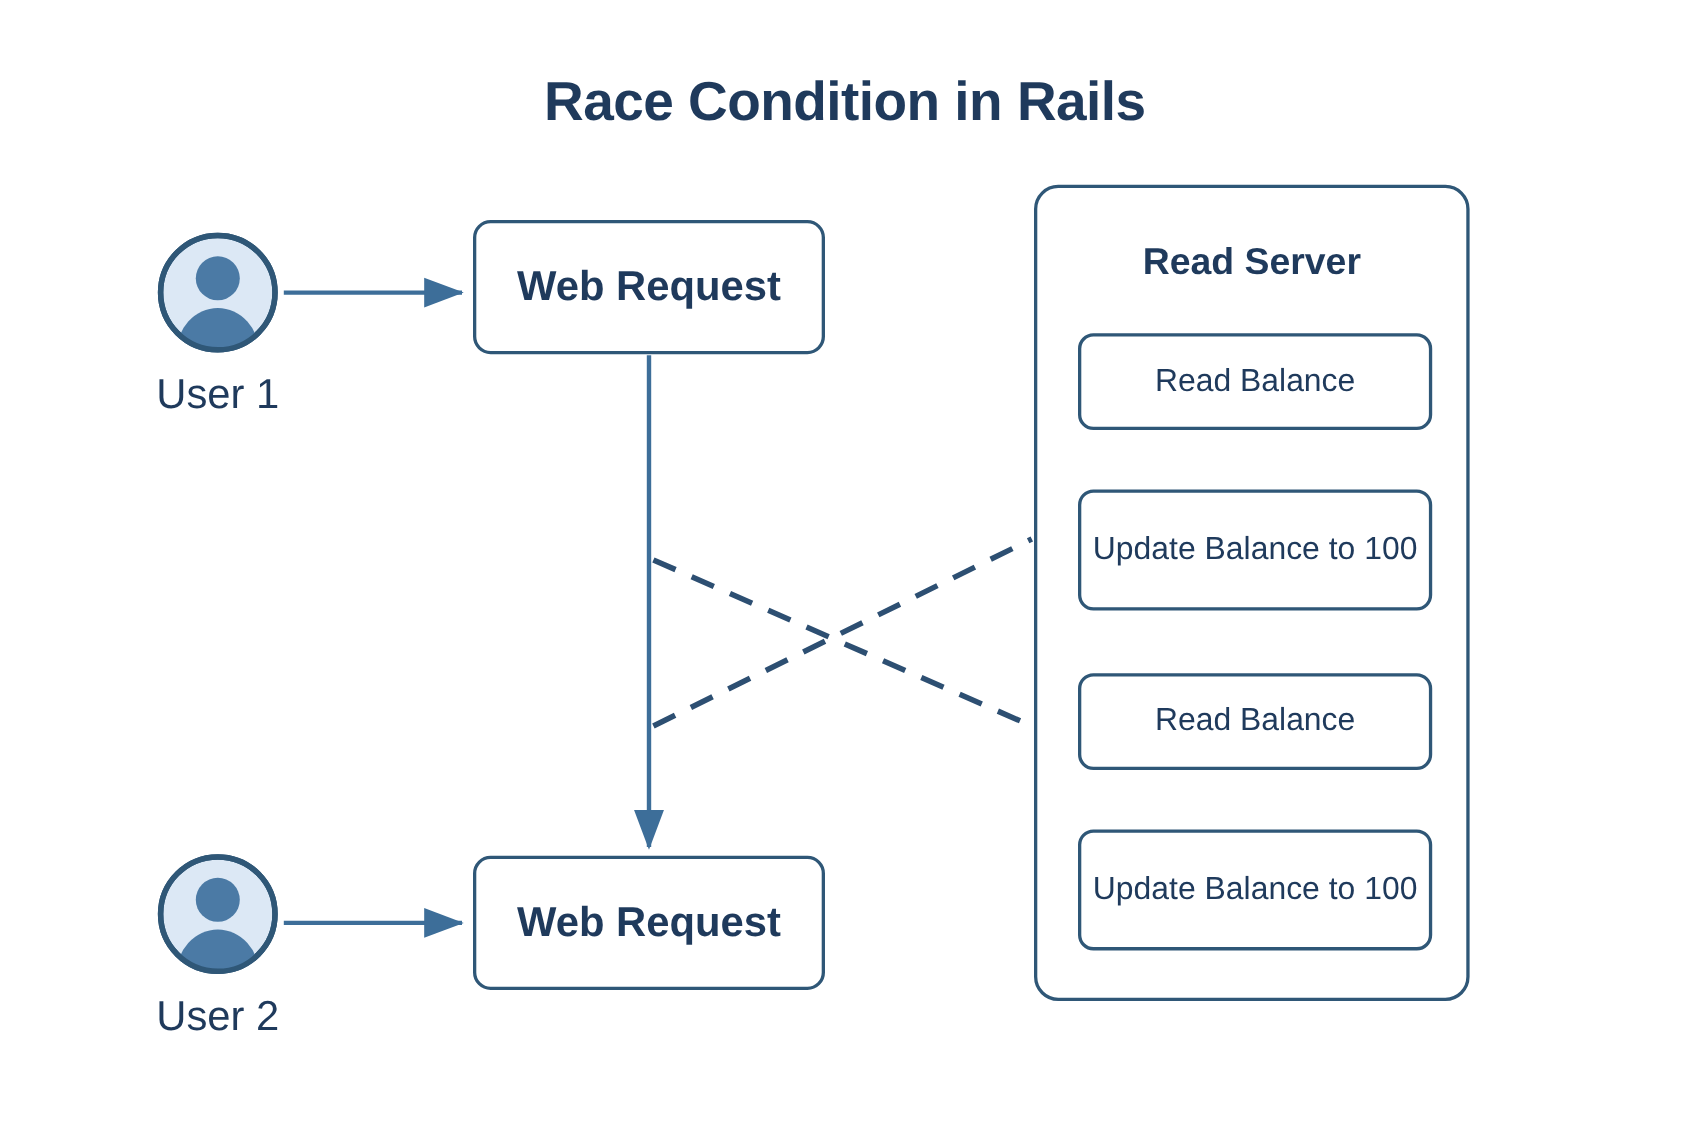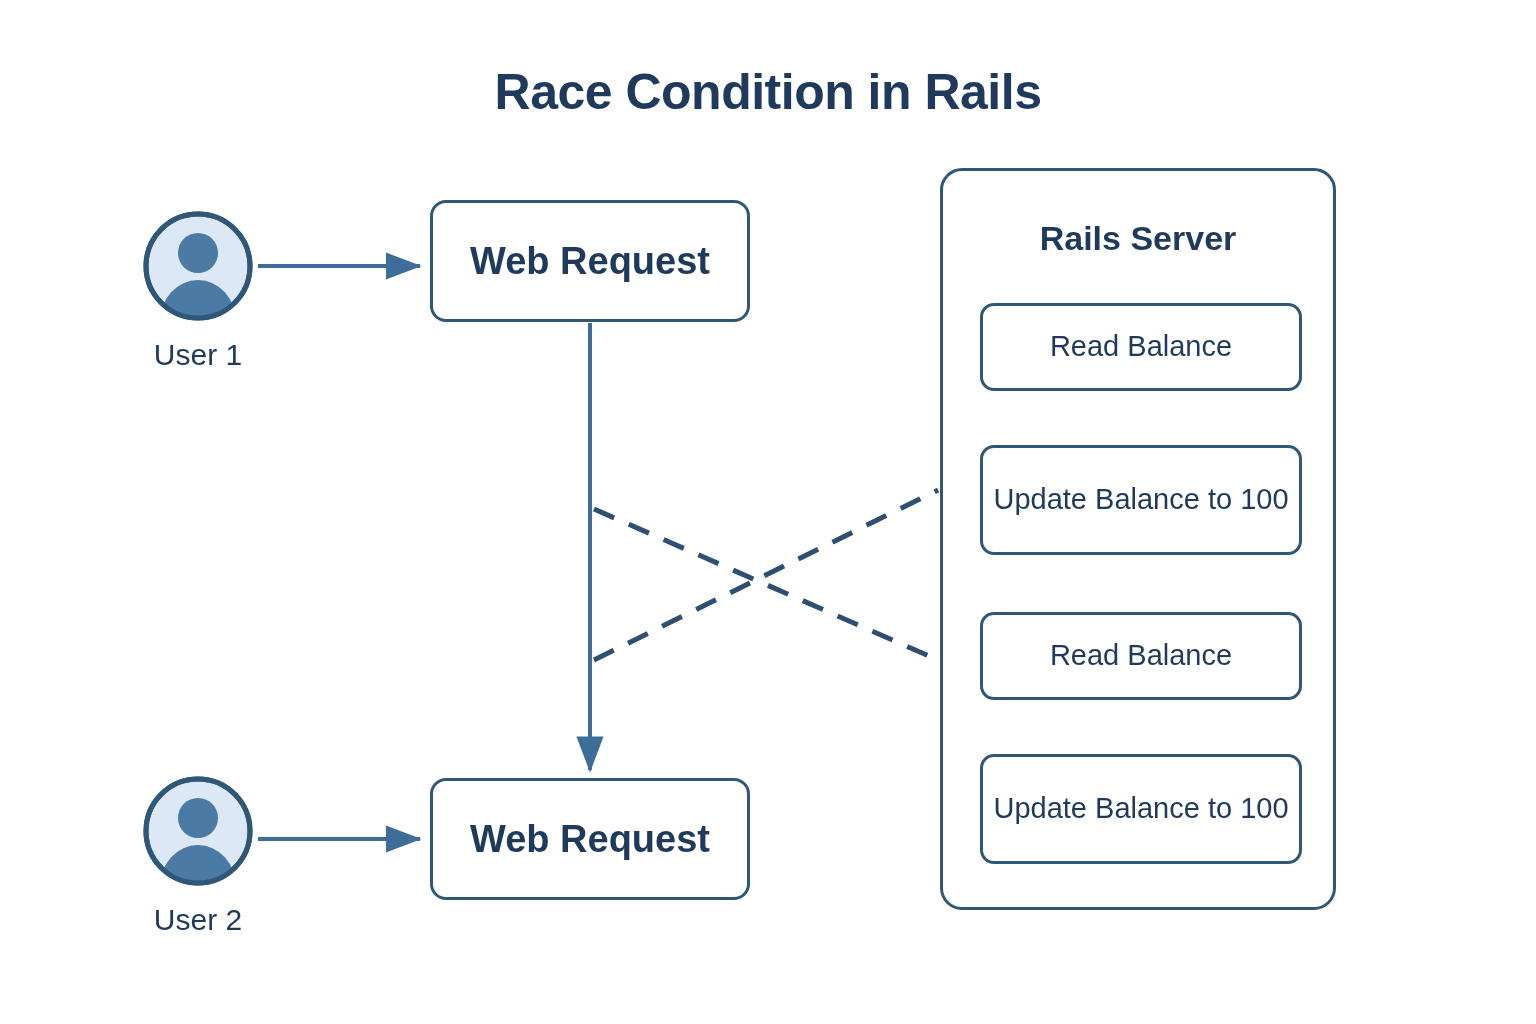--- a/index.html
+++ b/index.html
@@ -55,21 +55,21 @@
   .avatar-group.user2 { left: 118px; top: 775px; }
 
   .avatar {
     width: 112px;
     height: 112px;
     margin: 0 auto;
     display: block;
   }
   .avatar-label {
     margin-top: 16px;
-    font-size: 30px;
+    font-size: 38px;
     font-weight: 400;
     color: #1f3a5c;
     letter-spacing: 0px;
   }
 
   
   .req-box {
     position: absolute;
     box-sizing: border-box;
     border: 3px solid #2f5777;
@@ -191,21 +191,21 @@
       </g>
       <circle cx="56" cy="56" r="52" fill="none" stroke="#2f5777" stroke-width="5"></circle>
     </svg>
     <div class="avatar-label">User 2</div>
   </div>
 
   <div class="req-box r1">Web Request</div>
   <div class="req-box r2">Web Request</div>
 
   <div class="server-panel">
-    <div class="server-title">Rails Server</div>
+    <div class="server-title">Read Server</div>
 
     <div class="step-box s1">Read Balance</div>
     <div class="step-box s2">Update Balance to 100</div>
     <div class="step-box s3">Read Balance</div>
     <div class="step-box s4">Update Balance to 100</div>
   </div>
 
 </div>
 
 </body></html>

